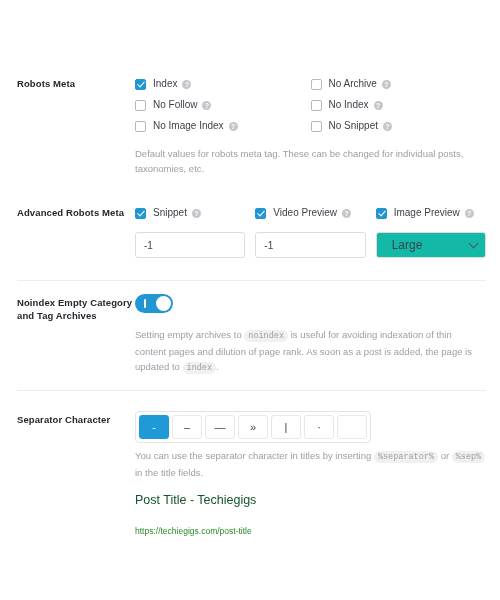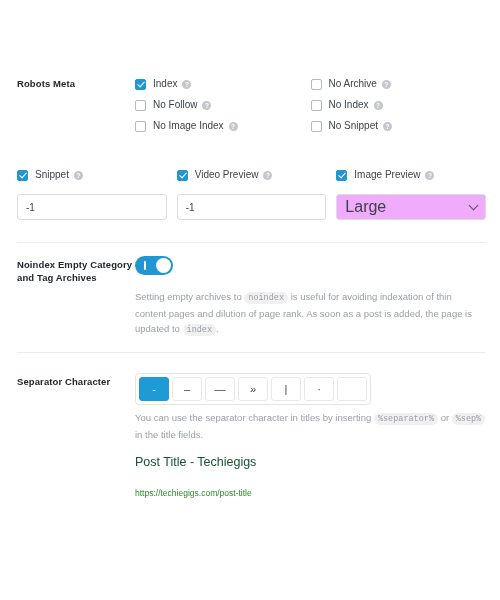--- a/index.html
+++ b/index.html
@@ -126,25 +126,25 @@
     padding: 0 8px;
     font-family: "Liberation Sans", sans-serif;
     outline: none;
   }
   .adv-select {
     position: relative;
     width: 100%;
     height: 26px;
     border: 1px solid #dcdcde;
     border-radius: 3px;
-    background: #f0abfc;
-    font-size: 16px;
+    background: #14b8a6;
+    font-size: 12px;
     color: #3c434a;
     line-height: 24px;
-    padding: 0 22px 0 8px;
+    padding: 0 22px 0 15px;
     overflow: hidden;
     white-space: nowrap;
   }
   .chev {
     position: absolute;
     right: 8px; top: 50%;
     width: 7px; height: 7px;
     margin-top: -5px;
     border: solid #50575e;
     border-width: 0 1.3px 1.3px 0;
@@ -263,26 +263,28 @@
             <span class="helpicon">?</span>
           </div>
           <div class="cbline">
             <span class="cbox"></span>
             <span class="cblabel">No Snippet</span>
             <span class="helpicon">?</span>
           </div>
         </div>
 
       </div>
+      <div class="helptext">Default values for robots meta tag. These can be changed for individual posts, taxonomies, etc.</div>
     </div>
   </div>
 
   <div style="height:28px"></div>
 
   <div class="row">
+    <div class="row-label">Advanced Robots Meta</div>
     <div class="row-field">
 
       <div class="adv-head">
         <div class="adv-col">
           <div class="cbline">
             <span class="cbox on"></span>
             <span class="cblabel">Snippet</span>
             <span class="helpicon">?</span>
           </div>
         </div>

